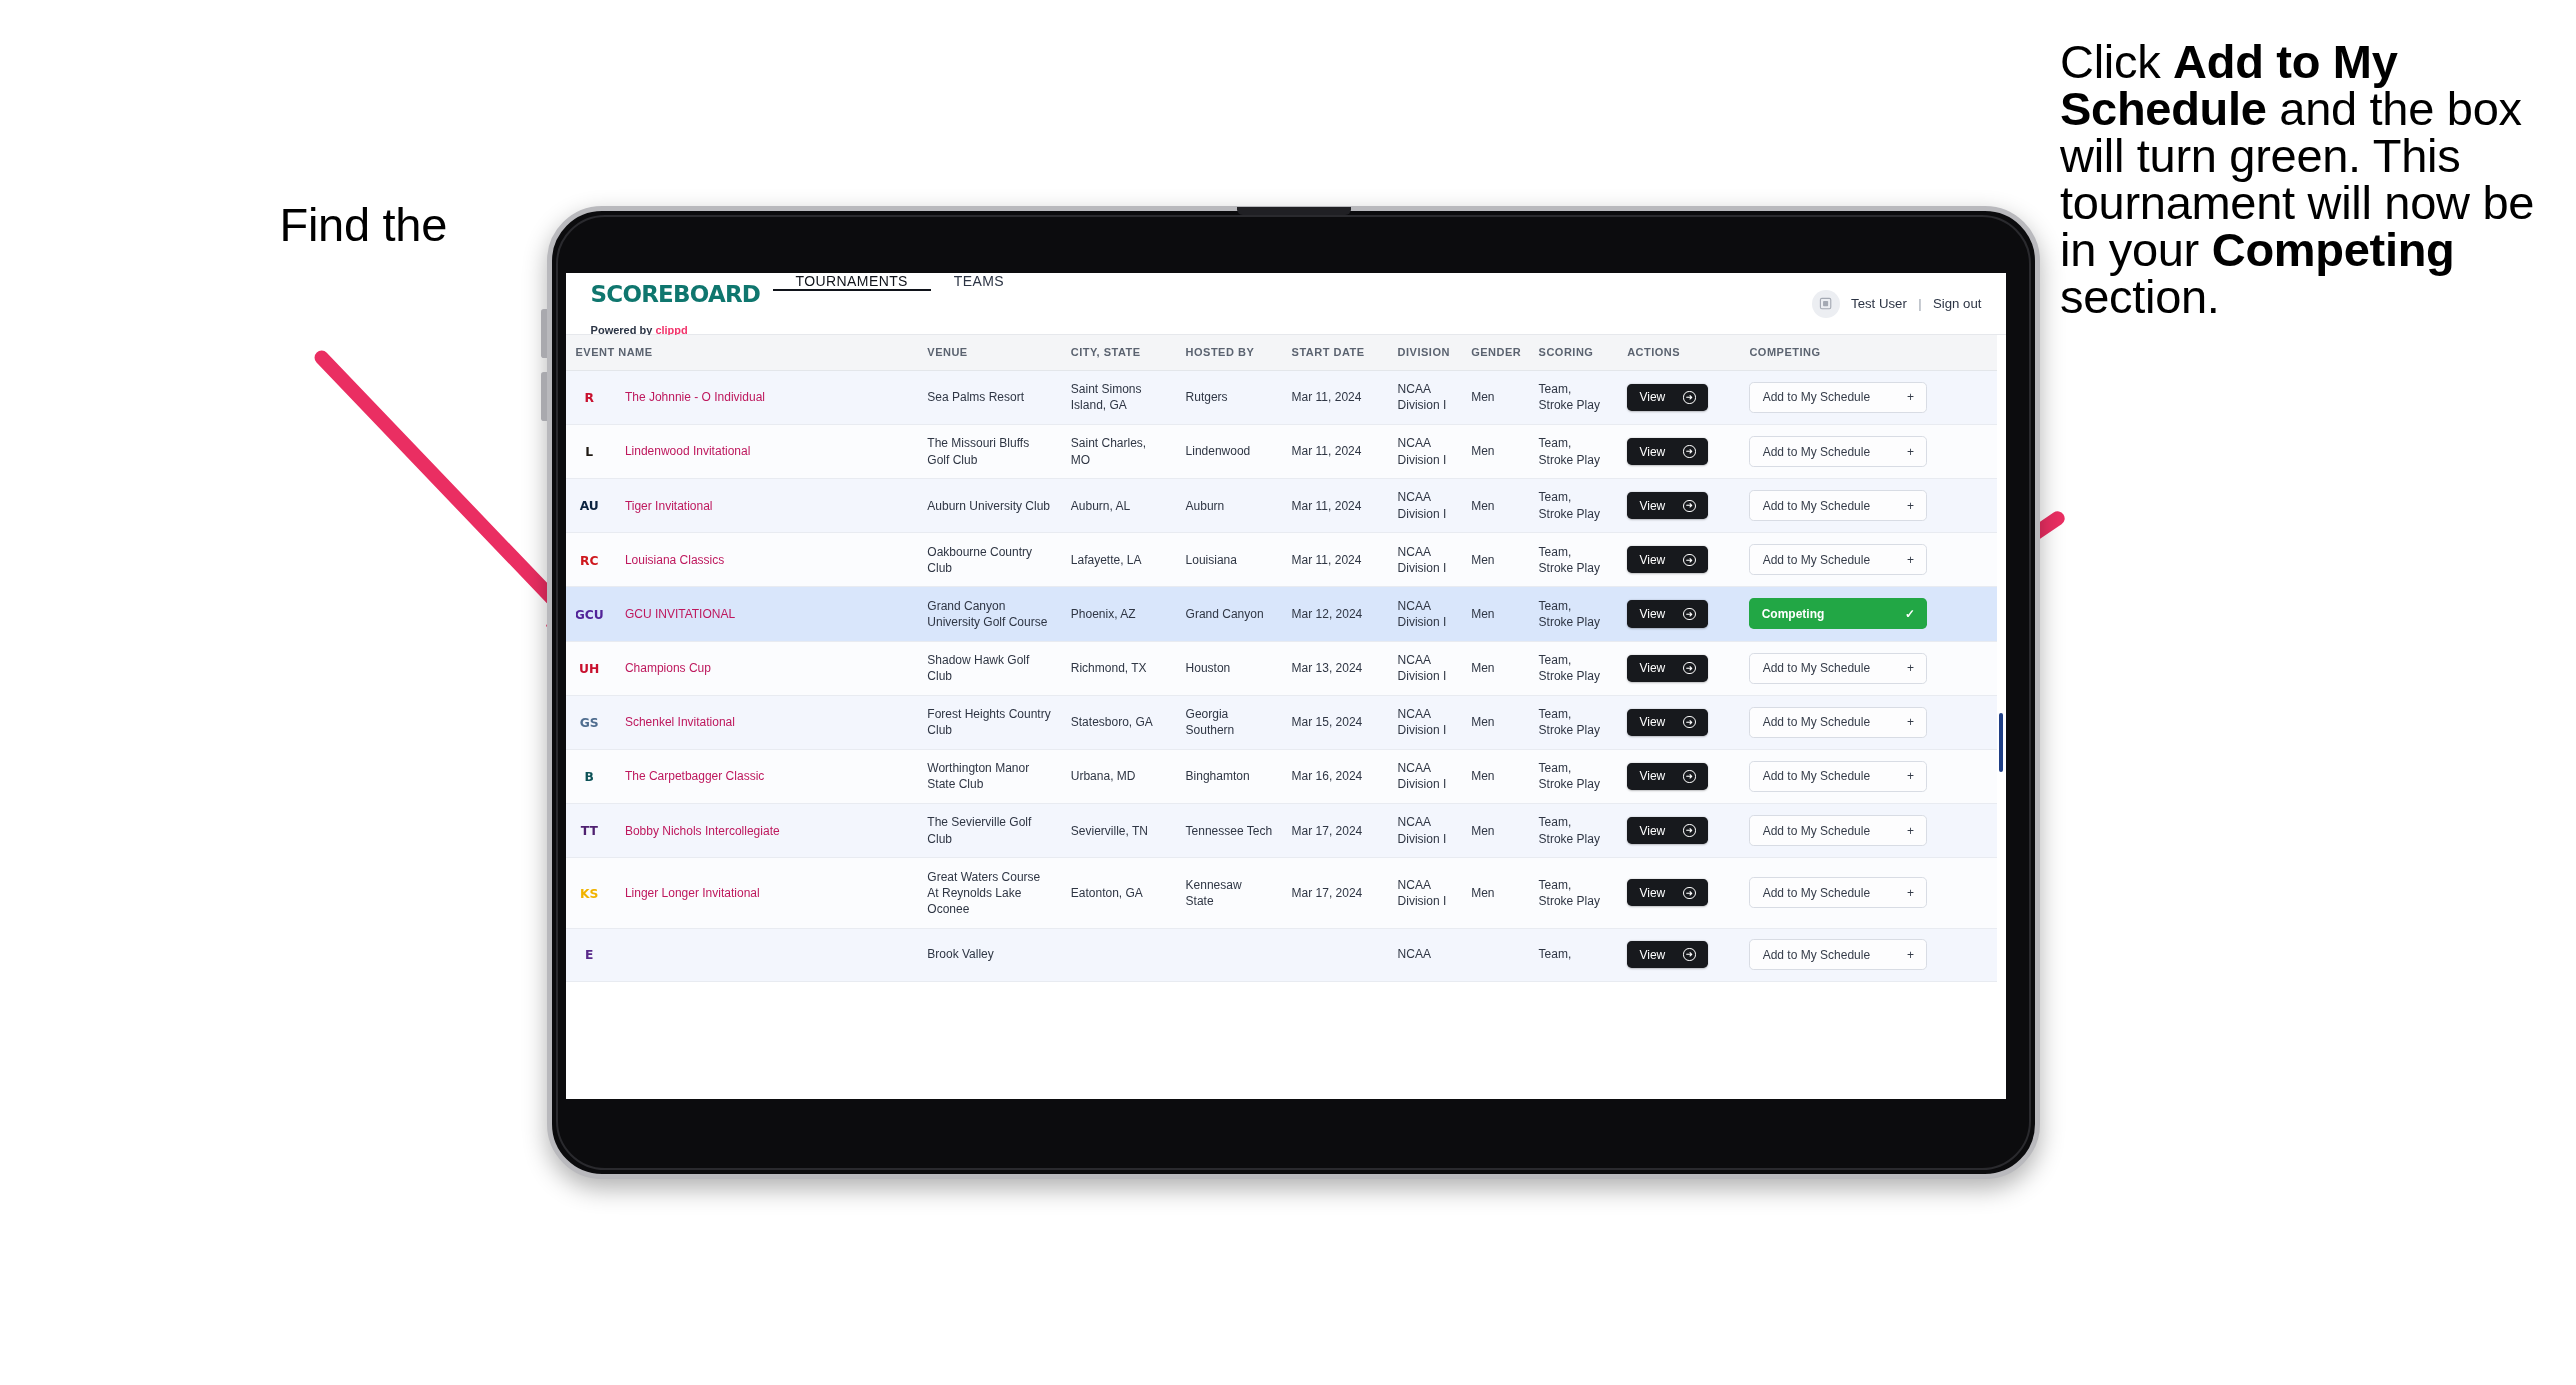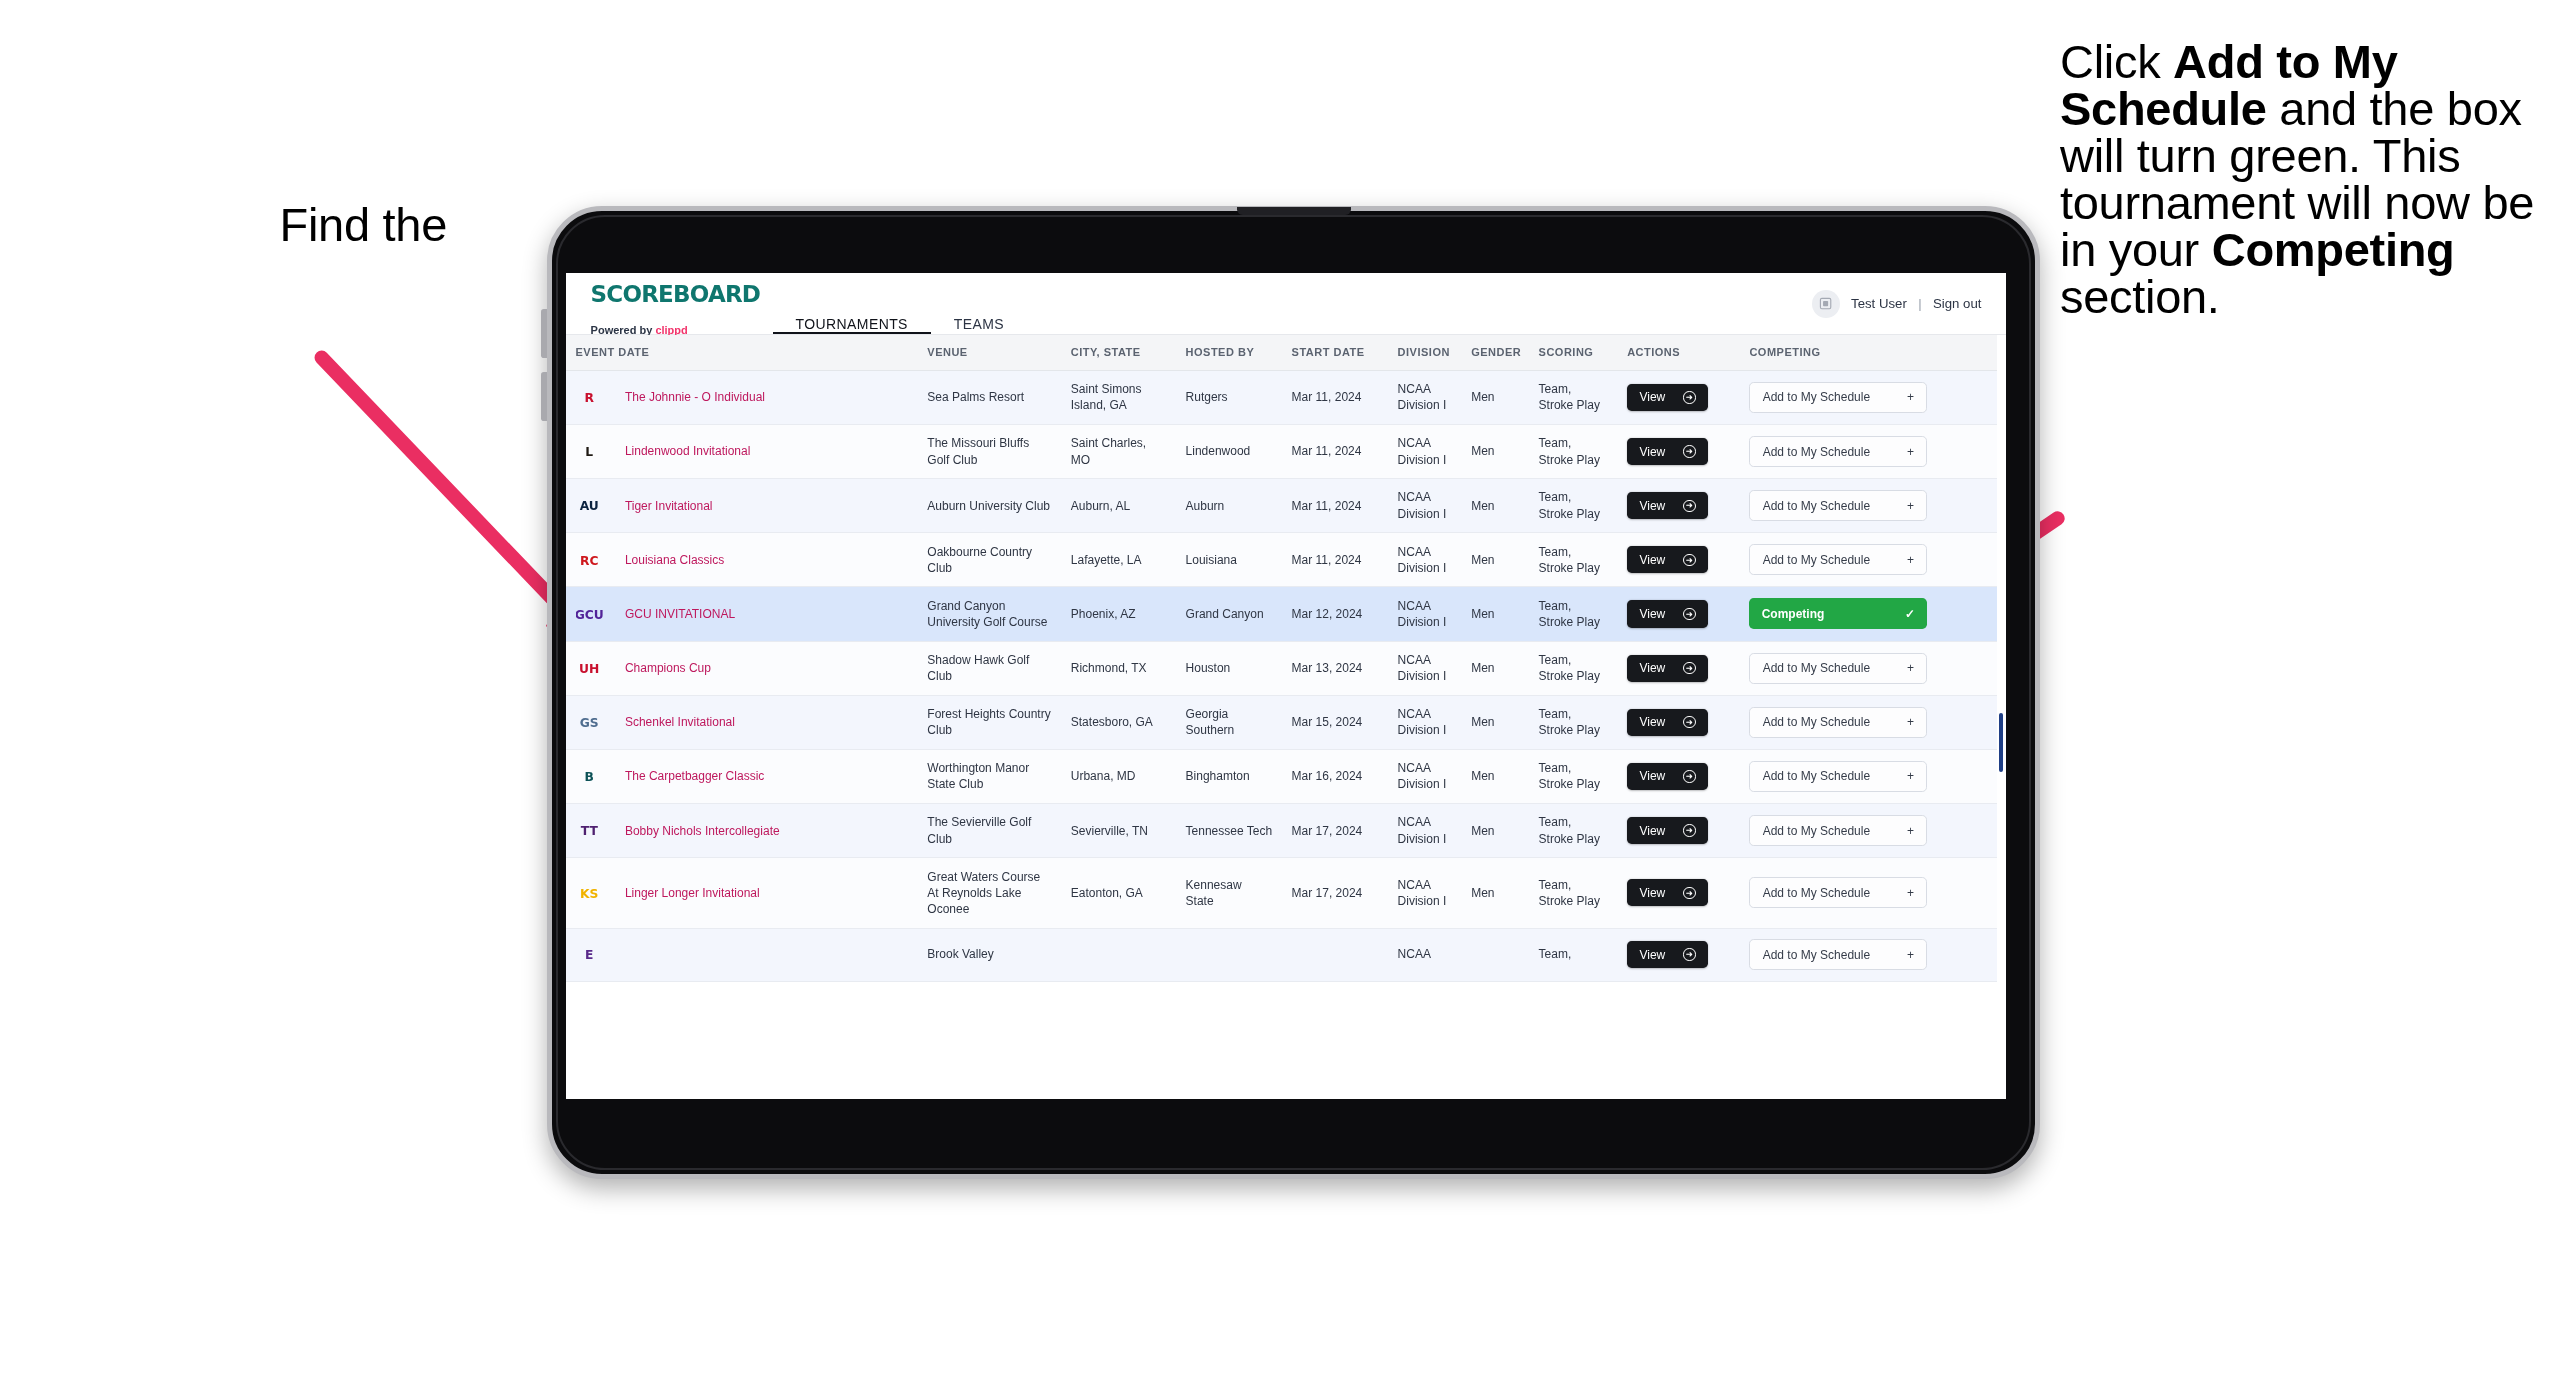--- a/index.html
+++ b/index.html
@@ -92,21 +92,21 @@
     line-height: 1;
   }
   .brand-sub {
     margin-top: 18px;
     font-size: 11px;
     color: #2b3445;
     font-weight: 600;
   }
   .brand-sub .clippd { color: #f2336b; font-weight: 800; }
 
-  .nav { display: flex; align-items: flex-end; margin-left: 7.6px; }
+  .nav { display: flex; align-items: flex-start; margin-left: 7.6px; }
   .nav-tab {
     display: flex; align-items: center;
     padding: 0 23px;
     font-size: 14px;
     letter-spacing: 0.4px;
     color: #2c3444;
     cursor: pointer;
     border-bottom: 2.8px solid transparent;
   }
   .nav-tab.active {
@@ -272,21 +272,21 @@
             <col style="width:85px">
           <col style="width:85px">
             <col style="width:59px">
             <col style="width:54px">
             <col style="width:71px">
           <col style="width:98px">
             <col style="width:206px">
         </colgroup>
         <thead>
           <tr>
-            <th>EVENT DATE</th>
+            <th>EVENT NAME</th>
             <th>VENUE</th>
             <th>CITY, STATE</th>
             <th>HOSTED BY</th>
             <th>START DATE</th>
             <th>DIVISION</th>
             <th>GENDER</th>
             <th>SCORING</th>
             <th>ACTIONS</th>
             <th>COMPETING</th>
           </tr>

